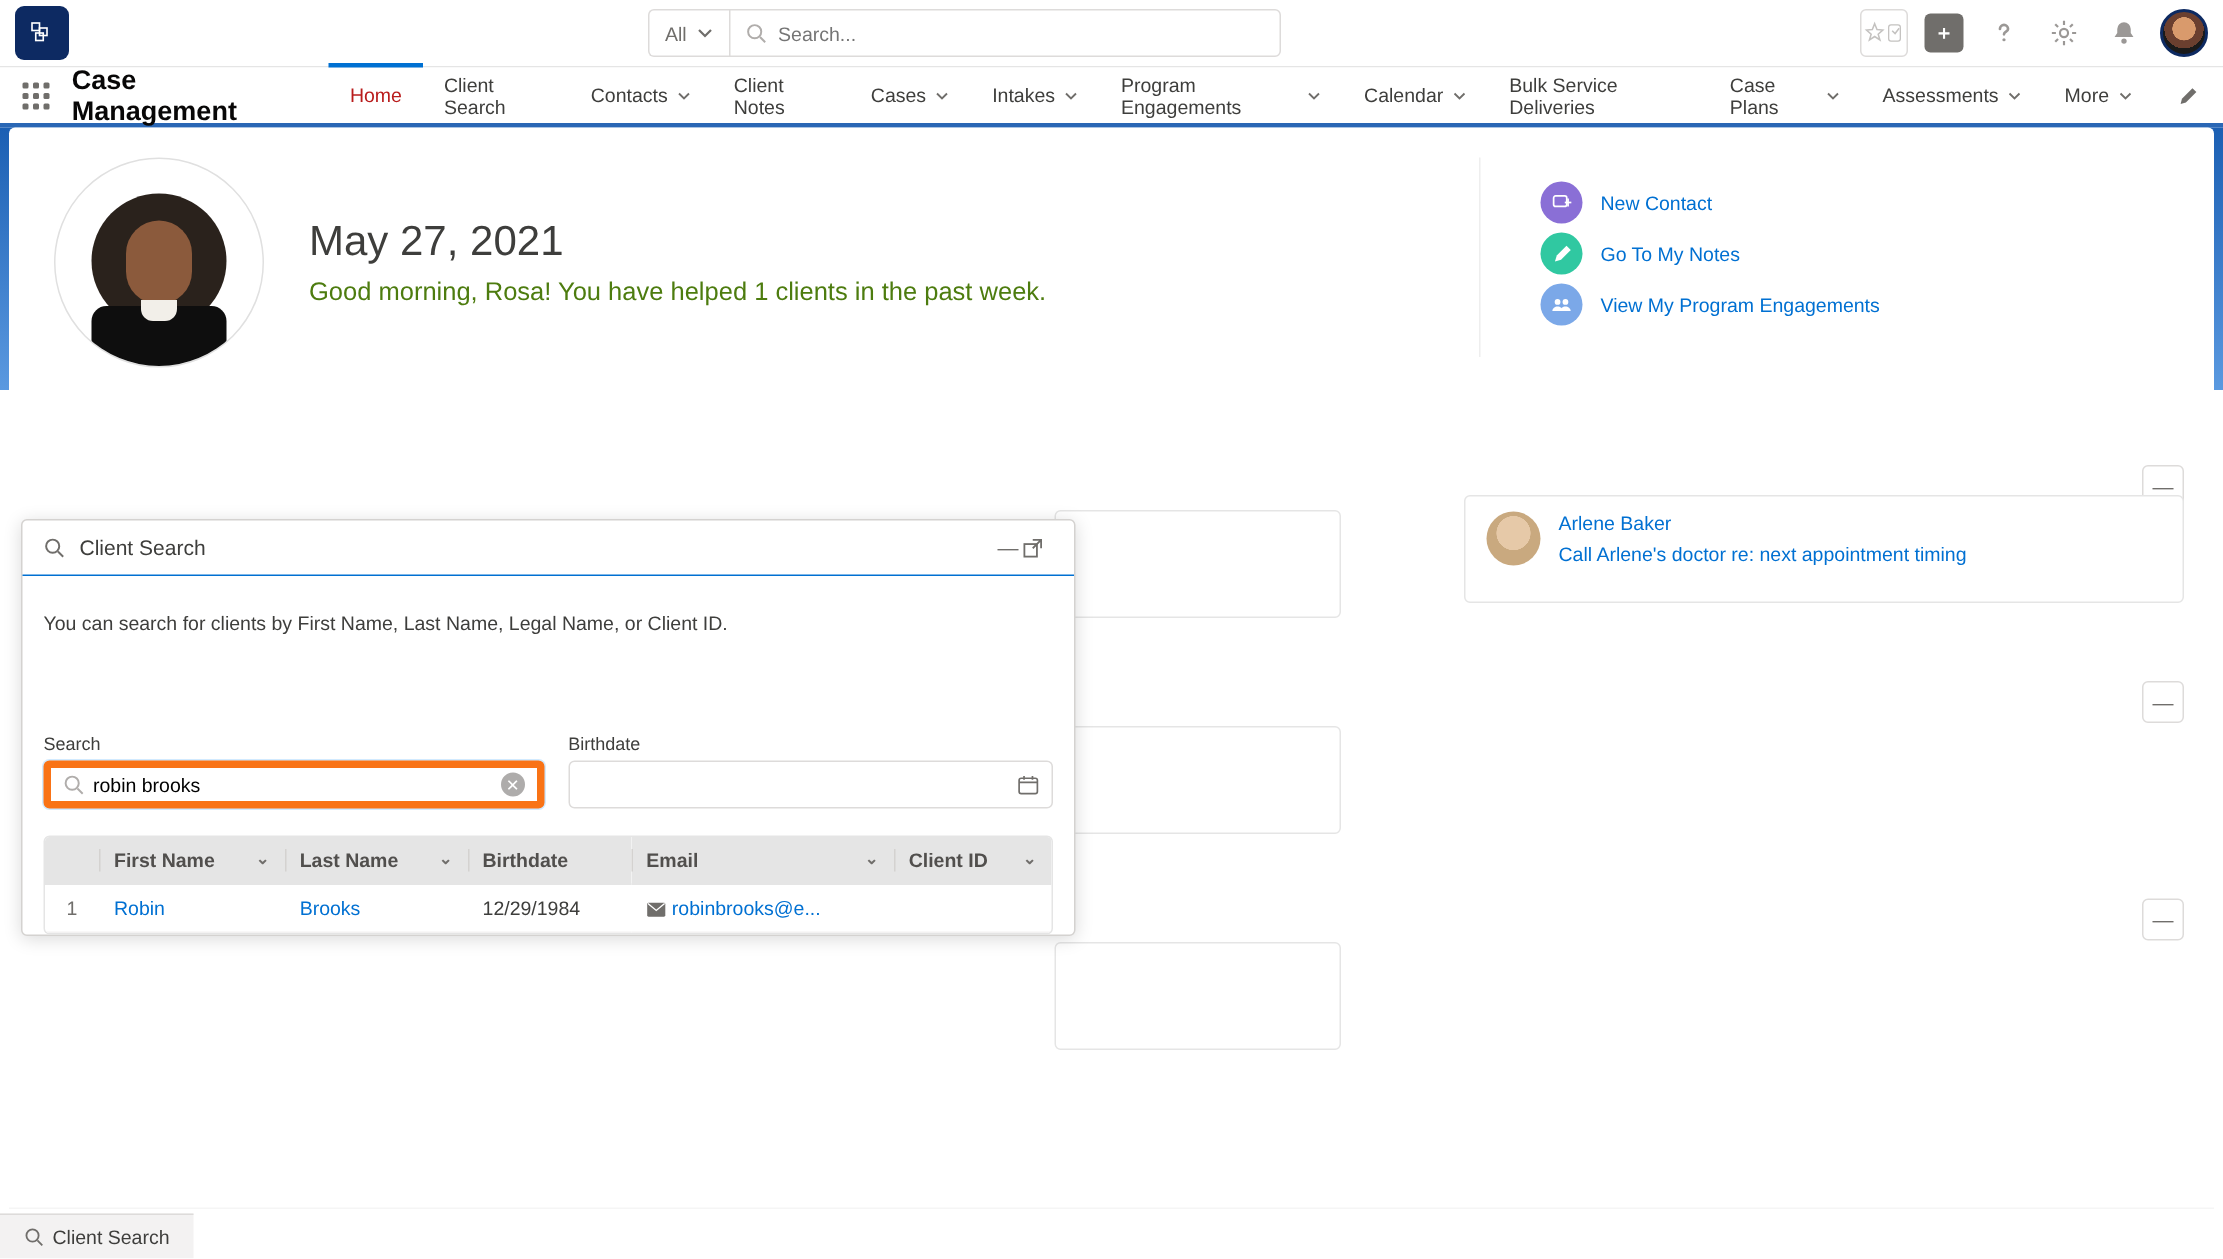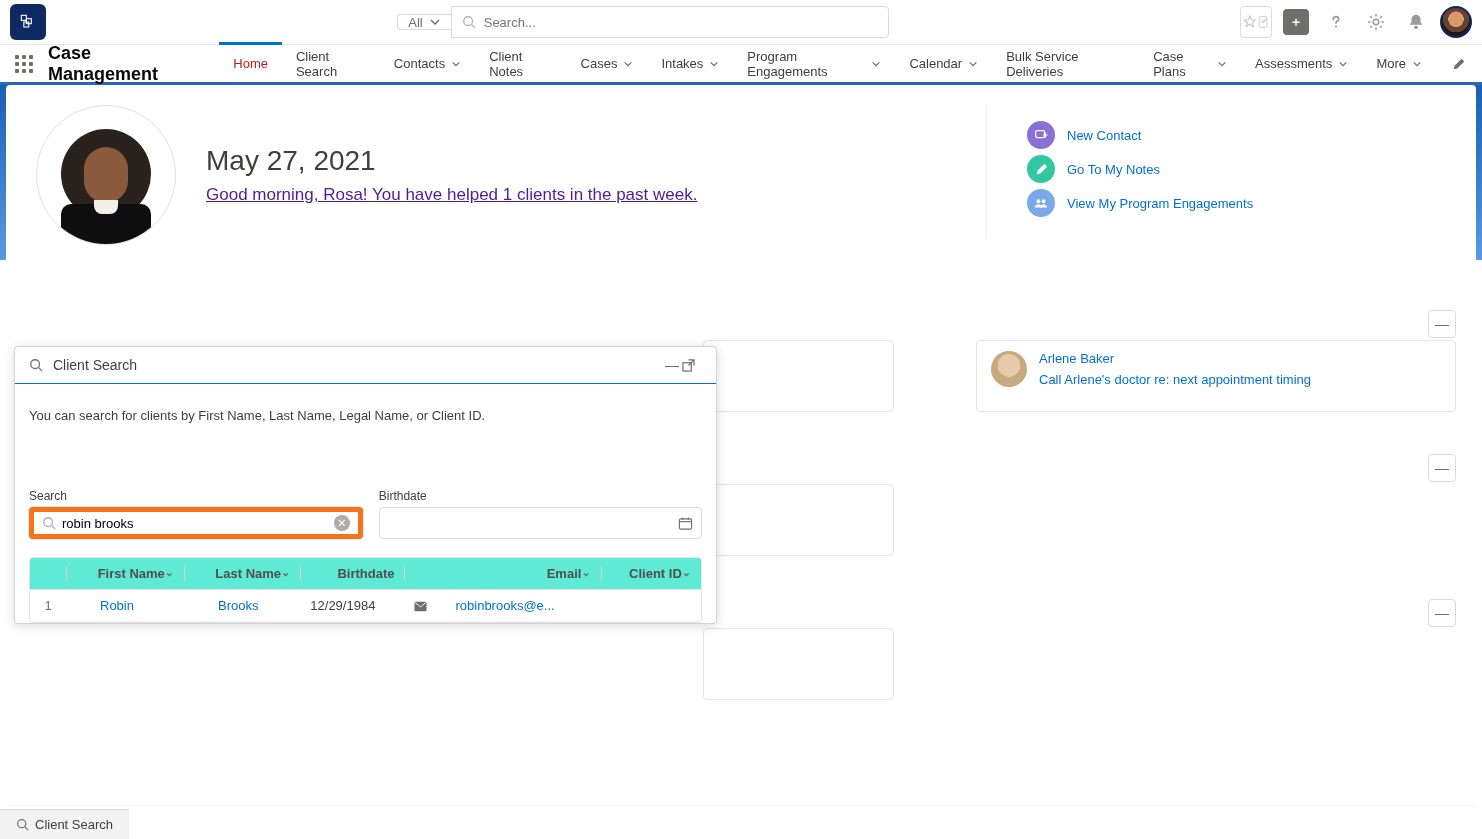--- a/index.html
+++ b/index.html
@@ -1,22 +1,22 @@
 <!DOCTYPE html>
 <html><head>
 <meta charset="utf-8">
 <style>
   * { box-sizing: border-box; margin:0; padding:0; }
   body { font-family: -apple-system, "Segoe UI", Arial, sans-serif; font-size:13px; color:#3e3e3c; width:1482px; height:839px; overflow:hidden; background:#fff; position:relative;}
   
   .global-header { height:45px; display:flex; align-items:center; padding:0 10px; border-bottom:1px solid #e5e5e5;}
   .sf-logo { display:inline-block; width:36px; height:36px; background:#0d2a62; border-radius:6px; display:flex; align-items:center; justify-content:center; color:#fff;}
   .global-search-wrap { margin-left:auto; margin-right:auto; display:flex; align-items:center; }
-  .all-btn { border:1px solid #dddbda; border-right:none; border-radius:4px 0 0 4px; height:16px; padding:0 10px; display:flex; align-items:center; color:#706e6b; background:#fff; cursor:pointer;}
-  .global-search { width:438px; height:32px; border:1px solid #dddbda; border-radius:0 4px 4px 0; display:flex; align-items:center; padding:0 10px; color:#706e6b; background:#fff; }
+  .all-btn { border:1px solid #dddbda; border-right:none; border-radius:4px 0 0 4px; height:32px; padding:0 10px; display:flex; align-items:center; color:#706e6b; background:#fff; cursor:pointer;}
+  .global-search { width:368px; height:32px; border:1px solid #dddbda; border-radius:0 4px 4px 0; display:flex; align-items:center; padding:0 10px; color:#706e6b; background:#fff; }
   .global-search input { border:none; outline:none; font-size:13px; margin-left:8px; flex:1; background:transparent; }
   .header-actions { display:flex; align-items:center; gap:8px; }
   .hicon { width:32px; height:32px; display:inline-flex; align-items:center; justify-content:center; color:#706e6b; border-radius:4px; cursor:pointer;}
   .hicon.border { border:1px solid #dddbda; }
   .header-plus { background:#706e6b; color:#fff; width:26px; height:26px; border-radius:4px; display:inline-flex;align-items:center;justify-content:center;font-weight:bold;}
   .avatar-top { width:32px; height:32px; border-radius:50%; background:radial-gradient(circle at 50% 40%, #d99a6c 0 35%, #6b3f2f 36% 60%, #1a1a1a 60% 100%); border:2px solid #0d2a62;}
   
   .context-bar { height:40px; background:#fff; border-bottom:3px solid #2a67b5; display:flex; align-items:stretch; padding-left:0;}
   .app-launcher { width:50px; display:flex; align-items:center; justify-content:center; cursor:pointer;}
   .waffle { width:18px; height:18px; display:grid; grid-template-columns:repeat(3,4px); grid-template-rows:repeat(3,4px); gap:3px;}
@@ -36,21 +36,21 @@
   .white-panel { position:relative; margin-top:0; background:#fff; border-radius:4px 4px 0 0; box-shadow:0 1px 0 rgba(0,0,0,.04);}
   .hero { display:flex; padding:20px 30px;}
   .avatar-ring { width:140px; height:140px; border-radius:50%; border:1px solid #e0e0e0; display:flex; align-items:flex-end; justify-content:center; overflow:hidden; background:#fff;}
   .avatar-inner { width:105px; height:115px; position:relative;}
   .avatar-inner .hair{position:absolute;width:90px;height:90px;border-radius:50%;background:#2a221c;left:7px;top:0;}
   .avatar-inner .face{position:absolute;width:44px;height:56px;border-radius:22px;background:#8b5a3c;left:30px;top:18px;}
   .avatar-inner .body{position:absolute;width:90px;height:40px;border-radius:10px 10px 0 0;background:#0e0e0e;left:7px;bottom:0;}
   .avatar-inner .neck{position:absolute;width:24px;height:14px;background:#f2efe9;left:40px;bottom:30px;border-radius:0 0 8px 8px;}
   .hero-text { padding-left:30px; padding-top:40px;}
   .hero-date { font-size:28px; font-weight:300; color:#3e3e3c;}
-  .hero-greet { font-size:17px; color:#4c1d95; margin-top:8px;text-decoration:underline;}
+  .hero-greet { font-size:17px; color:#4d7c0f; margin-top:8px;}
   .hero-actions { margin-left:auto; padding:10px 40px; border-left:1px solid #eee; width:460px;}
   .ha-row { display:flex; align-items:center; margin:6px 0; cursor:pointer;}
   .ha-row .ico { width:28px; height:28px; border-radius:50%; display:inline-flex; align-items:center; justify-content:center; color:#fff; margin-right:12px; font-size:14px;}
   .ico.purple{background:#8a6fd6;} .ico.teal{background:#30c8a1;} .ico.blue{background:#7ba8e8;}
   .ha-row .txt { color:#0070d2;}
   
   .rows { padding:0 20px 20px 20px; position:relative;}
   .collapse-btn { position:absolute; right:20px; width:28px; height:28px; border:1px solid #dddbda; border-radius:4px; display:flex; align-items:center; justify-content:center; background:#fff; cursor:pointer; color:#706e6b; font-size:14px;}
   .client-card { position:absolute; right:20px; width:480px; height:72px; border:1px solid #e5e5e5; border-radius:4px; background:#fff; display:flex; align-items:flex-start; padding:10px 14px; gap:12px;}
   .client-card .av { width:36px; height:36px; border-radius:50%; background:radial-gradient(circle at 50% 40%,#e6c9a8 0 40%,#c9a97f 41% 100%);}
@@ -69,24 +69,24 @@
   .field-row { display:flex; gap:16px;}
   .field { flex:1; display:flex; flex-direction:column;}
   .field label { font-size:12px; color:#3e3e3c; margin-bottom:4px;margin-top:48px;}
   .input-wrap { height:32px; border:5px solid #f97316; border-radius:4px; display:flex; align-items:center; padding:0 8px; background:#fff; box-shadow:0 0 0 1px #1b96ff33;}
   .input-wrap.plain { border:1px solid #dddbda; box-shadow:none;}
   .input-wrap input { border:none; outline:none; flex:1; font-size:13px; margin-left:6px; background:transparent;}
   .clear-x { width:16px;height:16px;border-radius:50%;background:#aeacab;color:#fff;display:inline-flex;align-items:center;justify-content:center;font-size:11px;cursor:pointer;}
   .cal-ico { color:#706e6b; cursor:pointer;}
   .results { margin-top:18px; border:1px solid #e5e5e5; border-radius:4px; overflow:hidden;}
   table.res { width:100%; border-collapse:collapse; font-size:13px;}
-  table.res th { text-align:right; font-weight:600; padding:8px 10px; border-bottom:1px solid #e5e5e5; background:#5eead4; color:#514f4d; position:relative;margin-top:48px;}
+  table.res th { text-align:left; font-weight:600; padding:8px 10px; border-bottom:1px solid #e5e5e5; background:#e5e5e5; color:#514f4d; position:relative;margin-top:48px;}
   table.res th:not(:first-child)::before { content:""; position:absolute; left:0; top:8px; bottom:8px; width:1px; background:#d4d2d0;}
   table.res td { padding:8px 10px; border-bottom:1px solid #f3f2f2; color:#3e3e3c;}
-  table.res a { color:#0070d2; cursor:pointer;margin-left:24px;}
+  table.res a { color:#0070d2; cursor:pointer;}
   .sort-ch { color:#706e6b; font-size:11px; float:right;}
   
   .util-bar { position:absolute; left:0; bottom:0; height:30px; background:#f3f2f2; border-top:1px solid #dddbda; padding:0 8px; display:flex; align-items:center;}
   .util-item { display:flex; align-items:center; gap:6px; color:#3e3e3c; padding:0 8px; height:100%; cursor:pointer;}
   
   svg {display:block;}
 </style>
 </head>
 <body>
 
@@ -304,21 +304,21 @@
             </div>
           </div>
       </div>
 
       <div class="rows">
 
         <div class="collapse-btn" style="top:52px;">—</div>
         <div class="collapse-btn" style="top:196px;">—</div>
         <div class="collapse-btn" style="top:341px;">—</div>
 
-        <div class="client-card" style="top:82px;">
+        <div class="client-card" style="top:72px;">
           <div class="av"></div>
           <div>
             <div class="ln1">Arlene Baker</div>
             <div class="ln2">Call Arlene's doctor re: next appointment timing</div>
           </div>
         </div>
 
         <span class="frag" style="left:697px; top:131px;">ons</span>
         <div class="box-outline" style="left:697px; top:82px; width:191px; height:72px;"></div>
         <span class="frag" style="left:697px; top:275px;">oks application</span>

